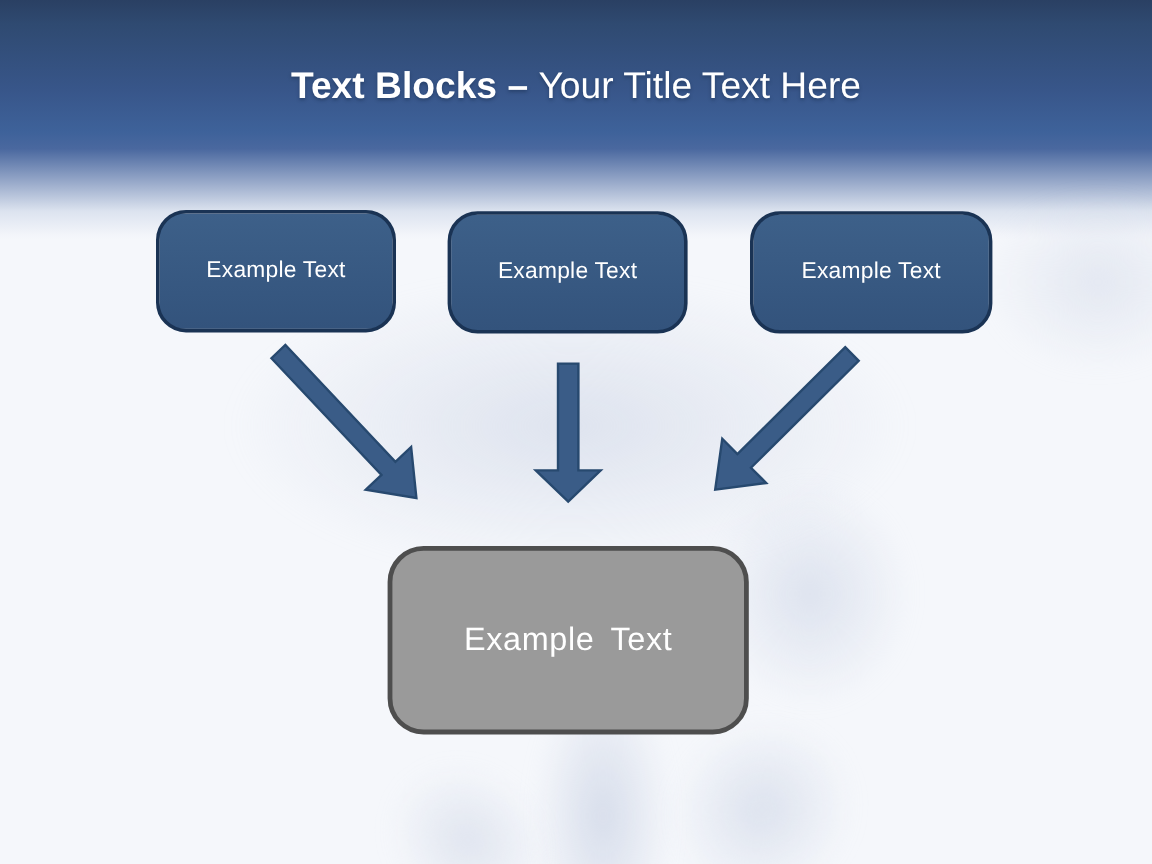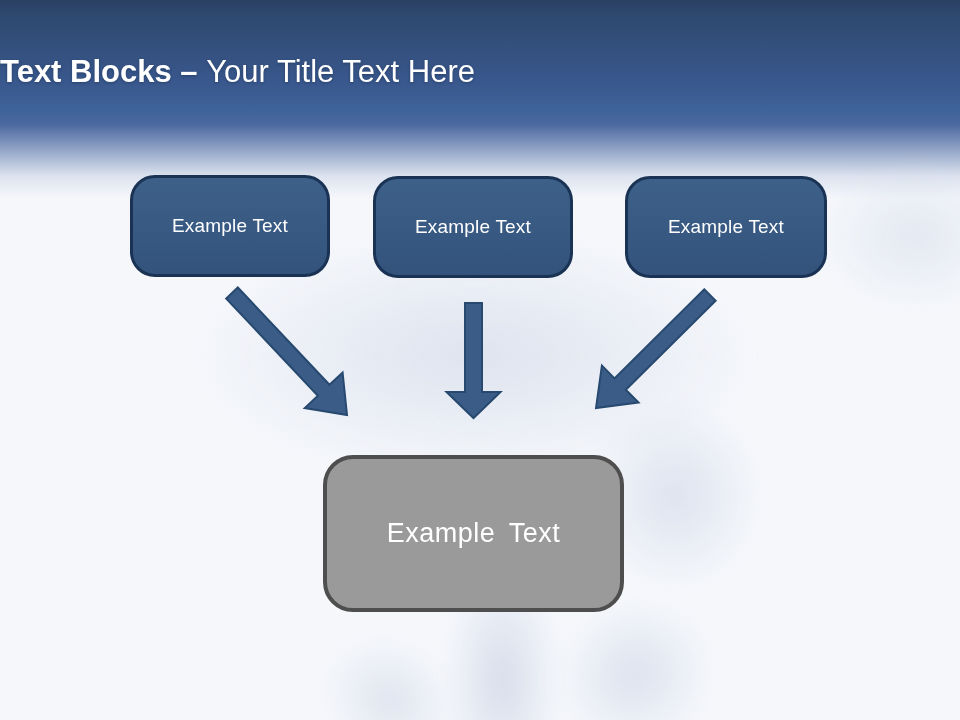--- a/index.html
+++ b/index.html
@@ -18,21 +18,21 @@
       #38568a 38%,
       #3e629a 55%,
       #4a689f 62%,
       #93a5c7 75%,
       #dce3ef 88%,
       #f3f5fa 98%,
       rgba(245,247,251,0) 100%);
   }
   .slide-title{
     position:absolute;left:0;top:52px;width:960px;
-    text-align:left;color:#ffffff;font-size:31px;line-height:40px;
+    text-align:center;color:#ffffff;font-size:31px;line-height:40px;
     text-shadow:0 1px 3px rgba(10,25,50,0.35);
     white-space:nowrap;
   }
   .slide-title .t-bold{font-weight:700;}
   .slide-title .t-sep{font-weight:600;}
   .slide-title .t-rest{font-weight:400;}
 
   
   .wm{position:absolute;border-radius:50%;filter:blur(9px);pointer-events:none;}
   .wm1{left:190px;top:230px;width:570px;height:250px;

